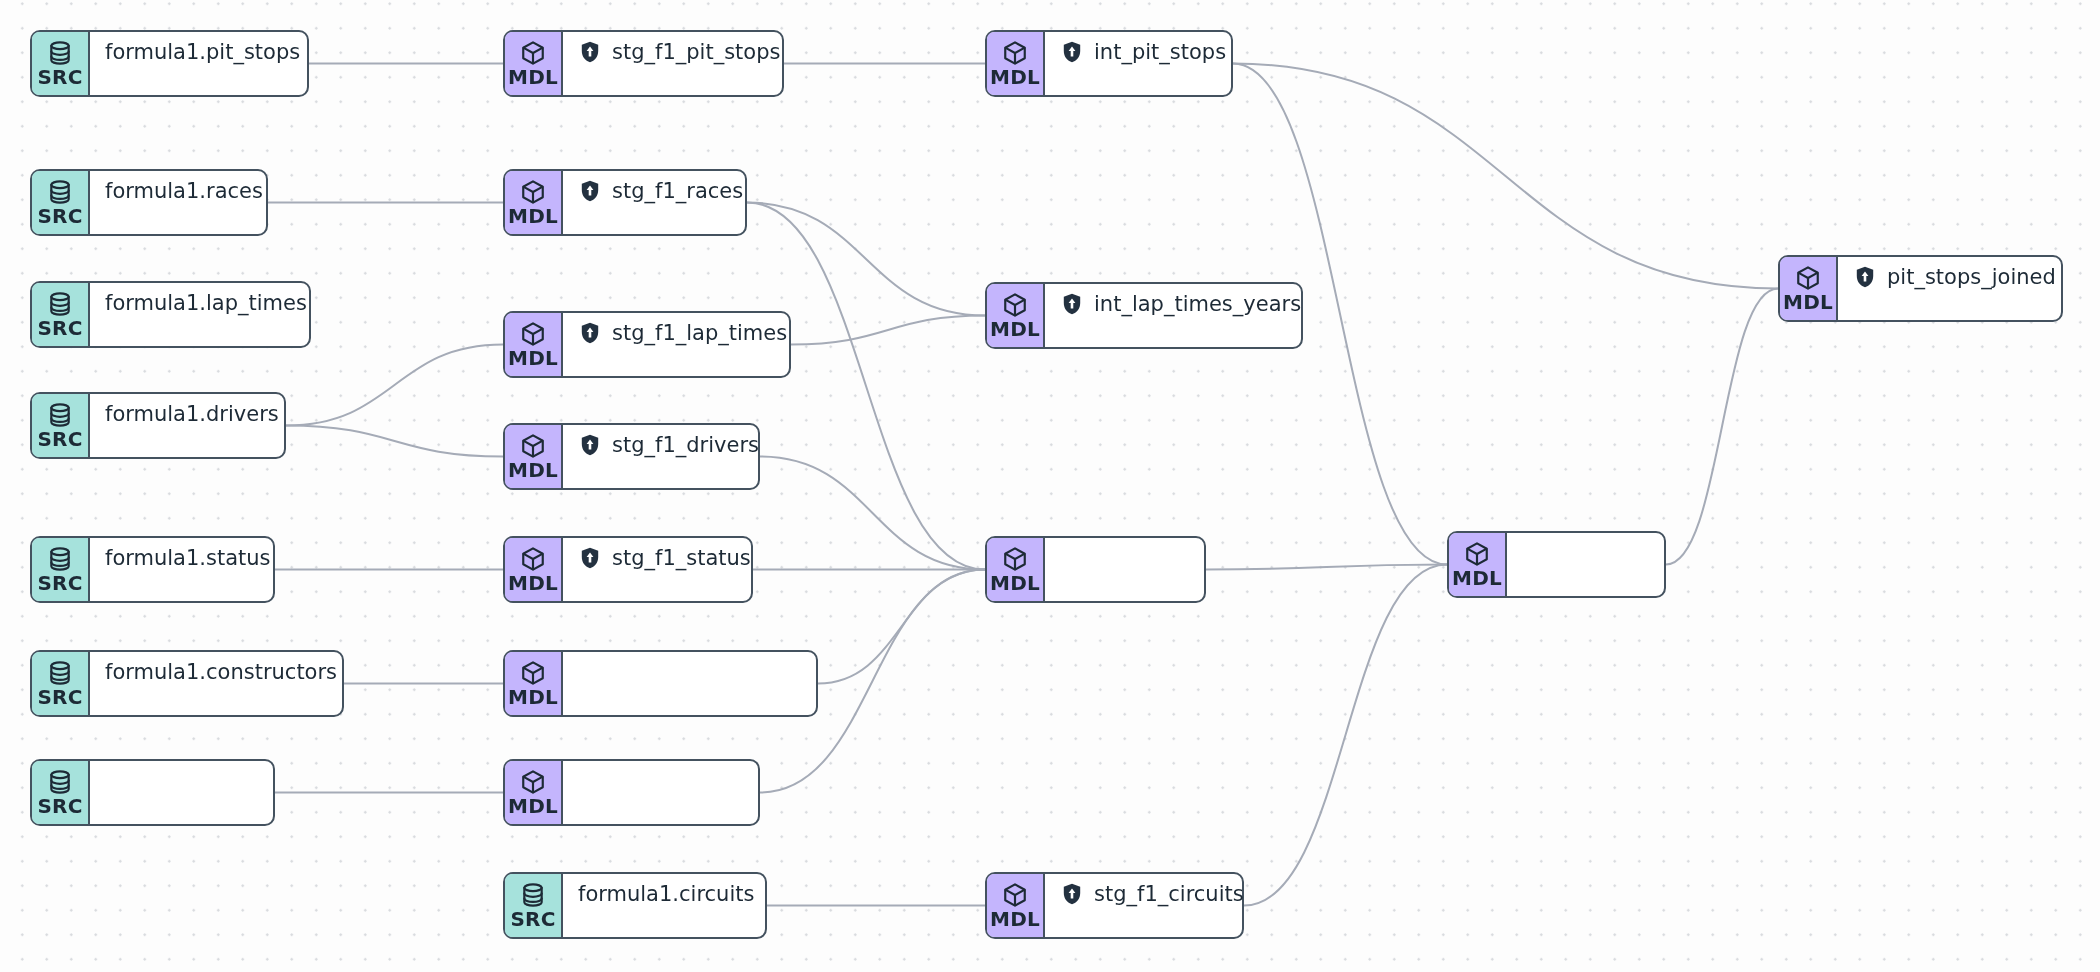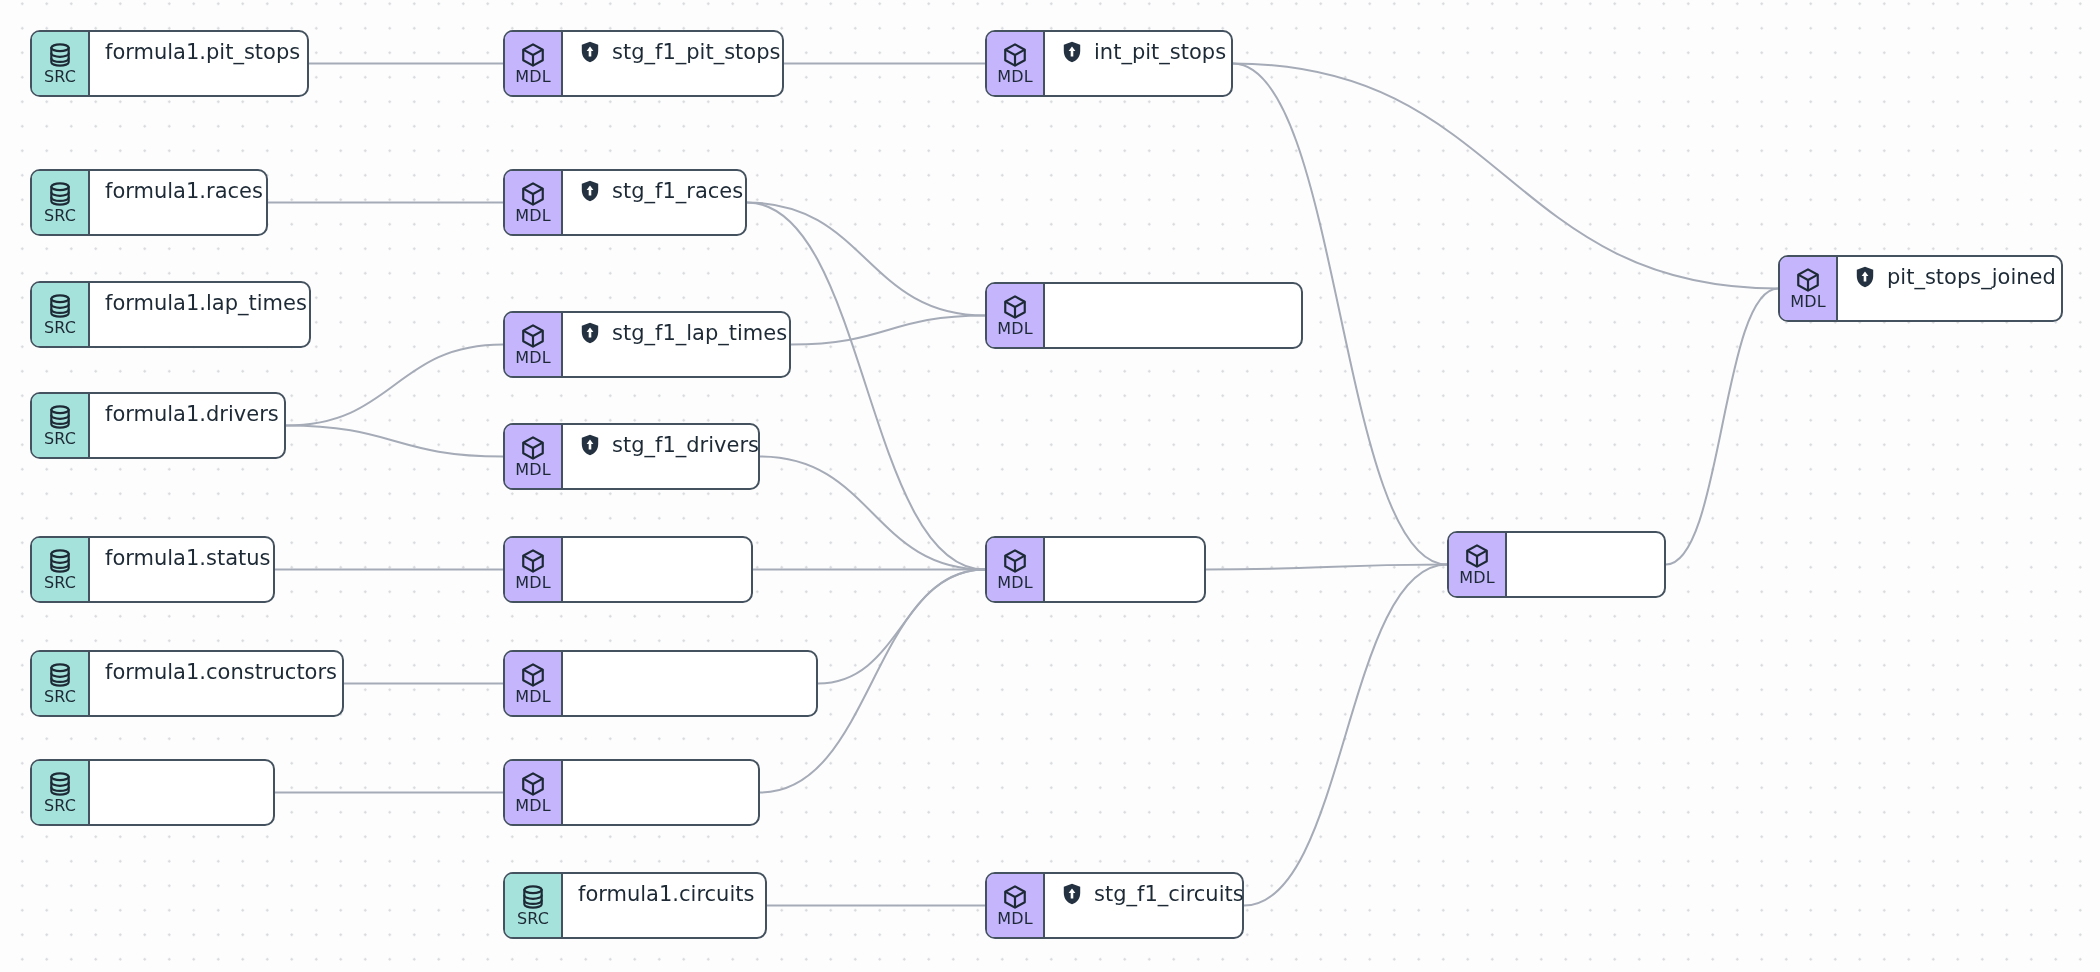--- a/index.html
+++ b/index.html
@@ -44,22 +44,22 @@
     flex-direction: column;
     align-items: center;
     justify-content: center;
     border-right: 2px solid #44525f;
     border-radius: 7px 0 0 7px;
     gap: 1px;
   }
   .badge.source { background: #a6e2dc; }
   .badge.model  { background: #c4b5fd; }
   .badge-label {
-    font-size: 16px;
-    font-weight: 400;
+    font-size: 20px;
+    font-weight: 700;
     letter-spacing: 0.2px;
     color: #1d2a36;
     line-height: 1;
   }
   .badge .icon { width: 26px; height: 26px; display: block; }
   .badge .icon svg { display: block; width: 26px; height: 26px; }
   .label {
     display: flex;
     align-items: flex-start;
     padding: 0 16px 16px 15px;
@@ -322,20 +322,29 @@
     <div class="badge model">
       <span class="icon">
           <svg viewBox="0 0 24 24" fill="none" stroke="#1d2a36" stroke-width="2" stroke-linejoin="round" stroke-linecap="round">
             <path d="M12 2.2 L21 7.1 V16.9 L12 21.8 L3 16.9 V7.1 Z"></path>
             <path d="M3.4 7.3 L12 12 L20.6 7.3"></path>
             <path d="M12 12 V21.4"></path>
           </svg>
         </span>
       <span class="badge-label">MDL</span>
     </div>
+    <div class="label">
+      <span class="shield">
+          <svg viewBox="0 0 24 24">
+            <path fill="#233140" d="M12 1.8 L20.2 4.8 V11 C20.2 16.6 16.7 20.8 12 22.3 C7.3 20.8 3.8 16.6 3.8 11 V4.8 Z"></path>
+            <path fill="#ffffff" d="M12 6.6 L15.4 11 H13.3 V16.4 H10.7 V11 H8.6 Z"></path>
+          </svg>
+        </span>
+      <span class="label-text">stg_f1_status</span>
+    </div>
   </div>
     <div class="node" style="left: 503px; top: 650px; width: 315px; height: 67px;">
     <div class="badge model">
       <span class="icon">
           <svg viewBox="0 0 24 24" fill="none" stroke="#1d2a36" stroke-width="2" stroke-linejoin="round" stroke-linecap="round">
             <path d="M12 2.2 L21 7.1 V16.9 L12 21.8 L3 16.9 V7.1 Z"></path>
             <path d="M3.4 7.3 L12 12 L20.6 7.3"></path>
             <path d="M12 12 V21.4"></path>
           </svg>
         </span>
@@ -400,20 +409,29 @@
     <div class="badge model">
       <span class="icon">
           <svg viewBox="0 0 24 24" fill="none" stroke="#1d2a36" stroke-width="2" stroke-linejoin="round" stroke-linecap="round">
             <path d="M12 2.2 L21 7.1 V16.9 L12 21.8 L3 16.9 V7.1 Z"></path>
             <path d="M3.4 7.3 L12 12 L20.6 7.3"></path>
             <path d="M12 12 V21.4"></path>
           </svg>
         </span>
       <span class="badge-label">MDL</span>
     </div>
+    <div class="label">
+      <span class="shield">
+          <svg viewBox="0 0 24 24">
+            <path fill="#233140" d="M12 1.8 L20.2 4.8 V11 C20.2 16.6 16.7 20.8 12 22.3 C7.3 20.8 3.8 16.6 3.8 11 V4.8 Z"></path>
+            <path fill="#ffffff" d="M12 6.6 L15.4 11 H13.3 V16.4 H10.7 V11 H8.6 Z"></path>
+          </svg>
+        </span>
+      <span class="label-text">int_lap_times_years</span>
+    </div>
   </div>
     <div class="node" style="left: 985px; top: 536px; width: 221px; height: 67px;">
     <div class="badge model">
       <span class="icon">
           <svg viewBox="0 0 24 24" fill="none" stroke="#1d2a36" stroke-width="2" stroke-linejoin="round" stroke-linecap="round">
             <path d="M12 2.2 L21 7.1 V16.9 L12 21.8 L3 16.9 V7.1 Z"></path>
             <path d="M3.4 7.3 L12 12 L20.6 7.3"></path>
             <path d="M12 12 V21.4"></path>
           </svg>
         </span>

